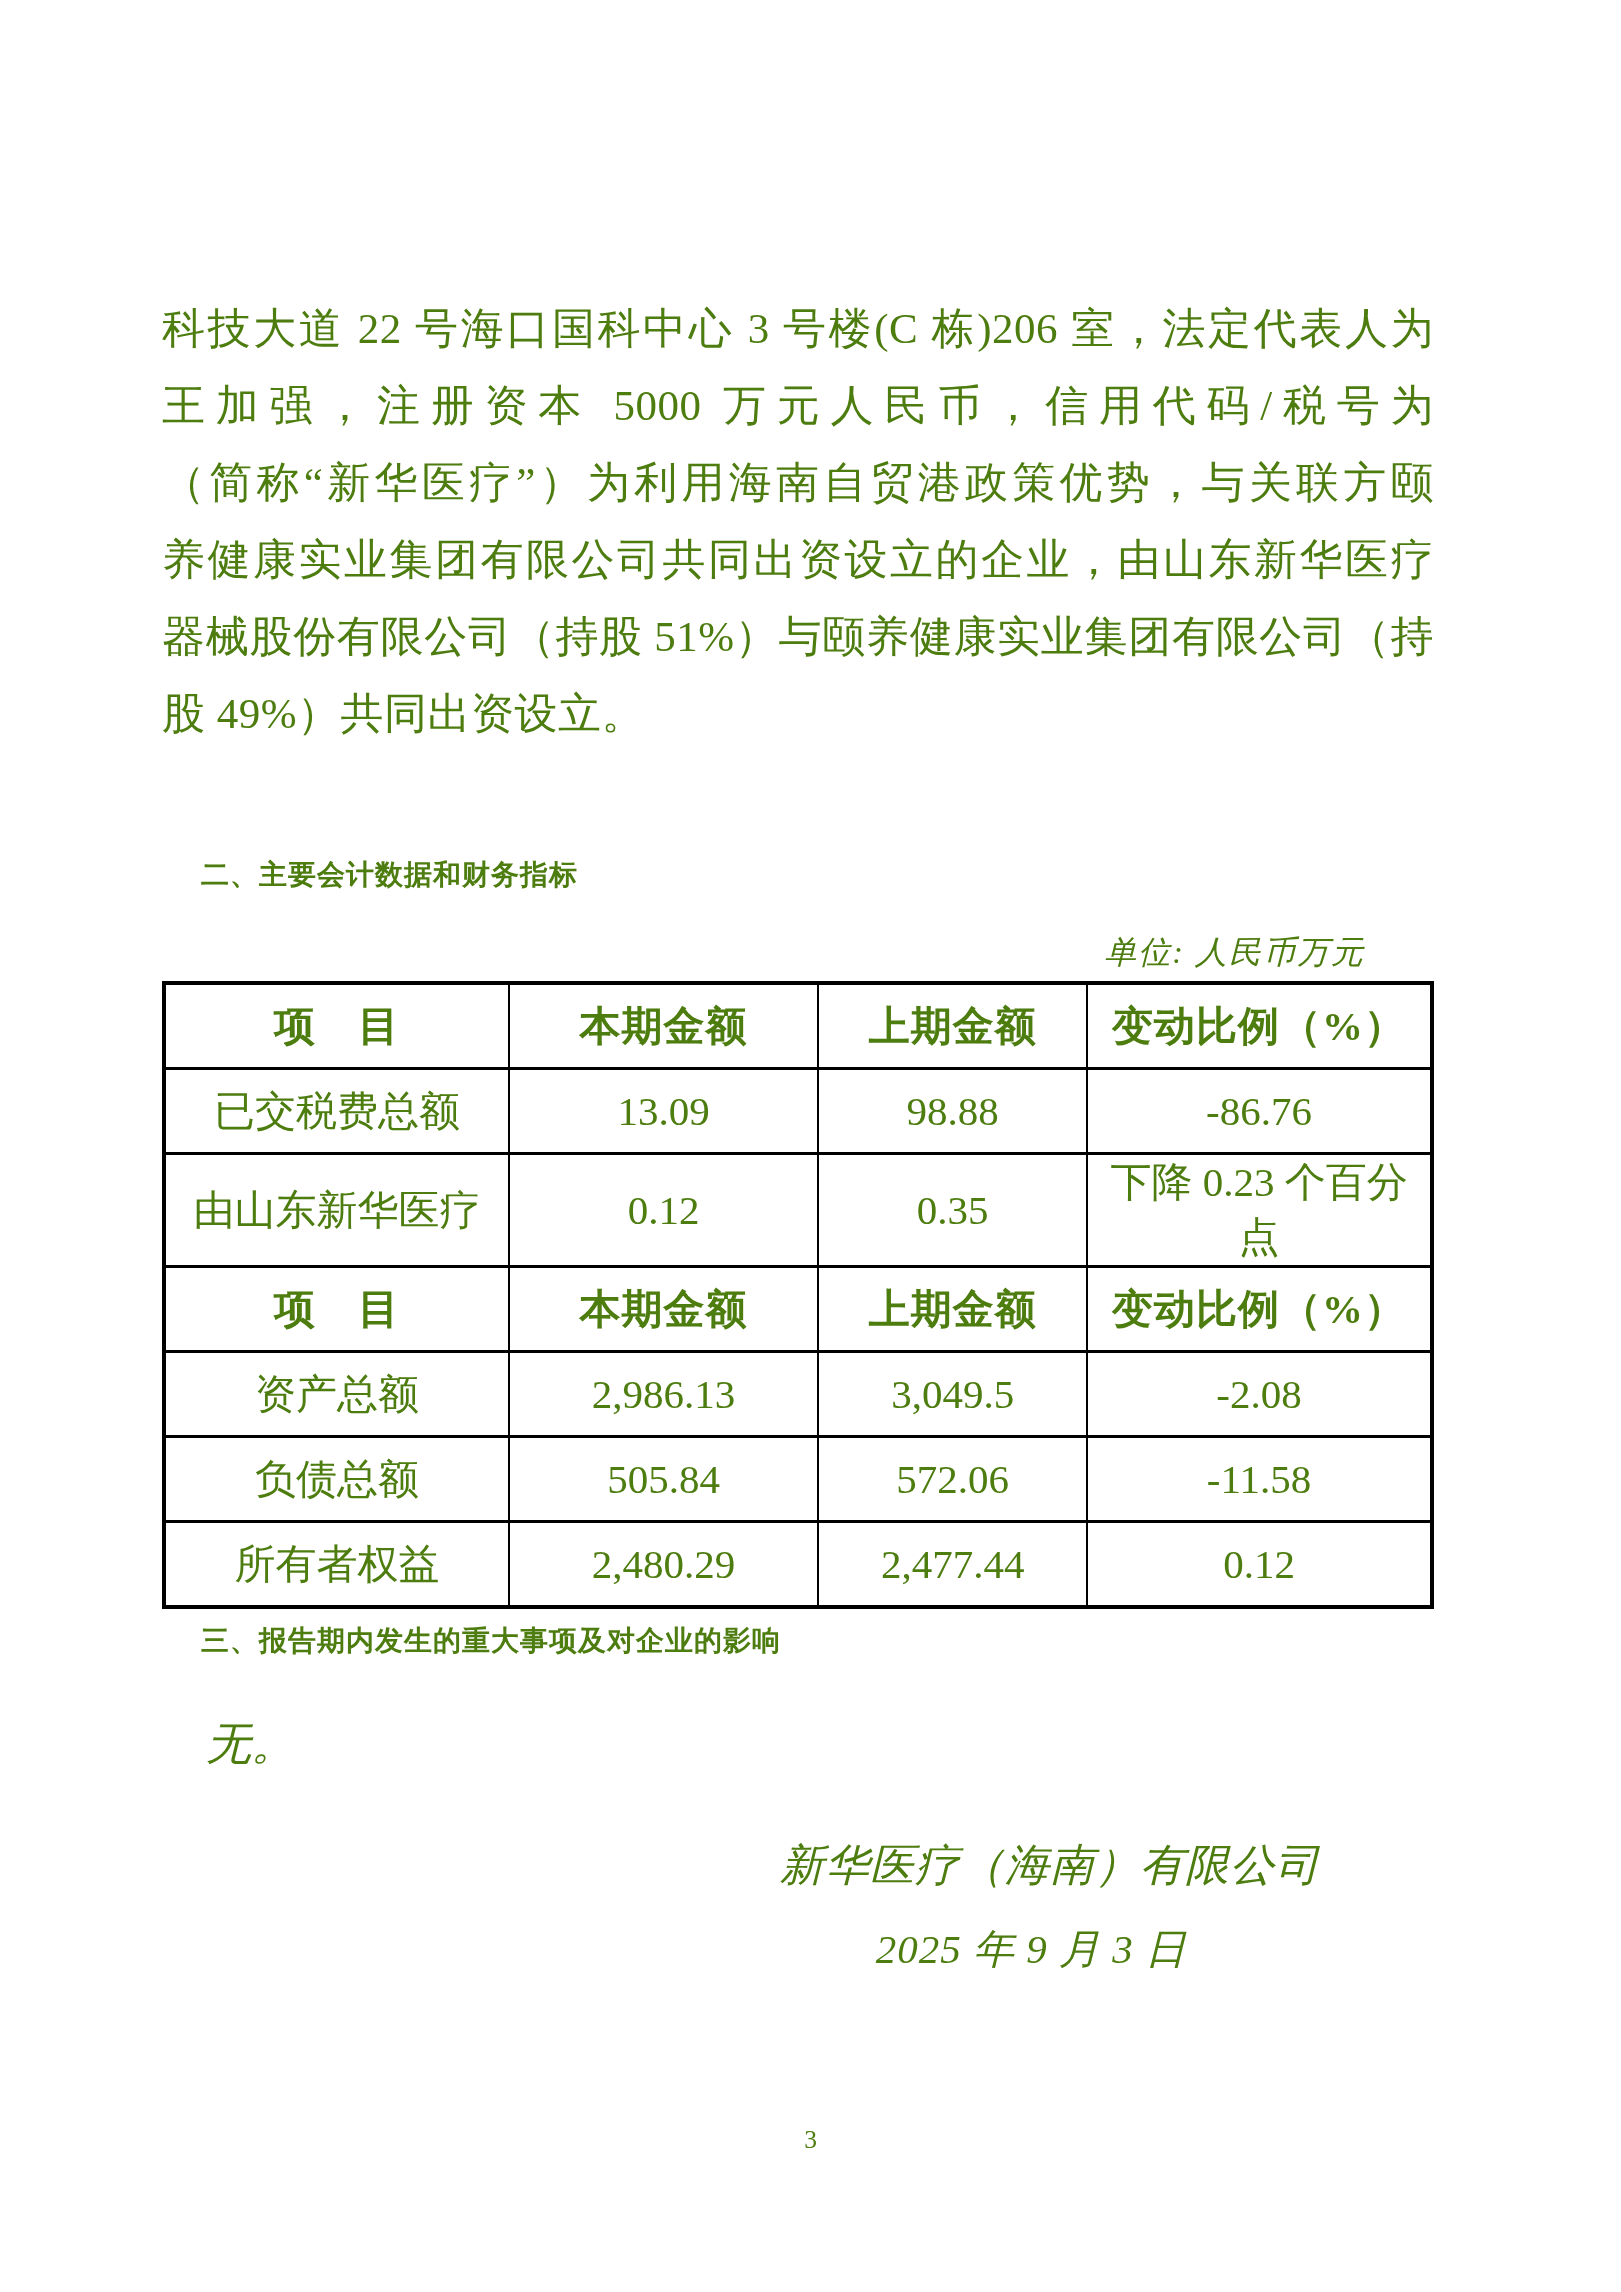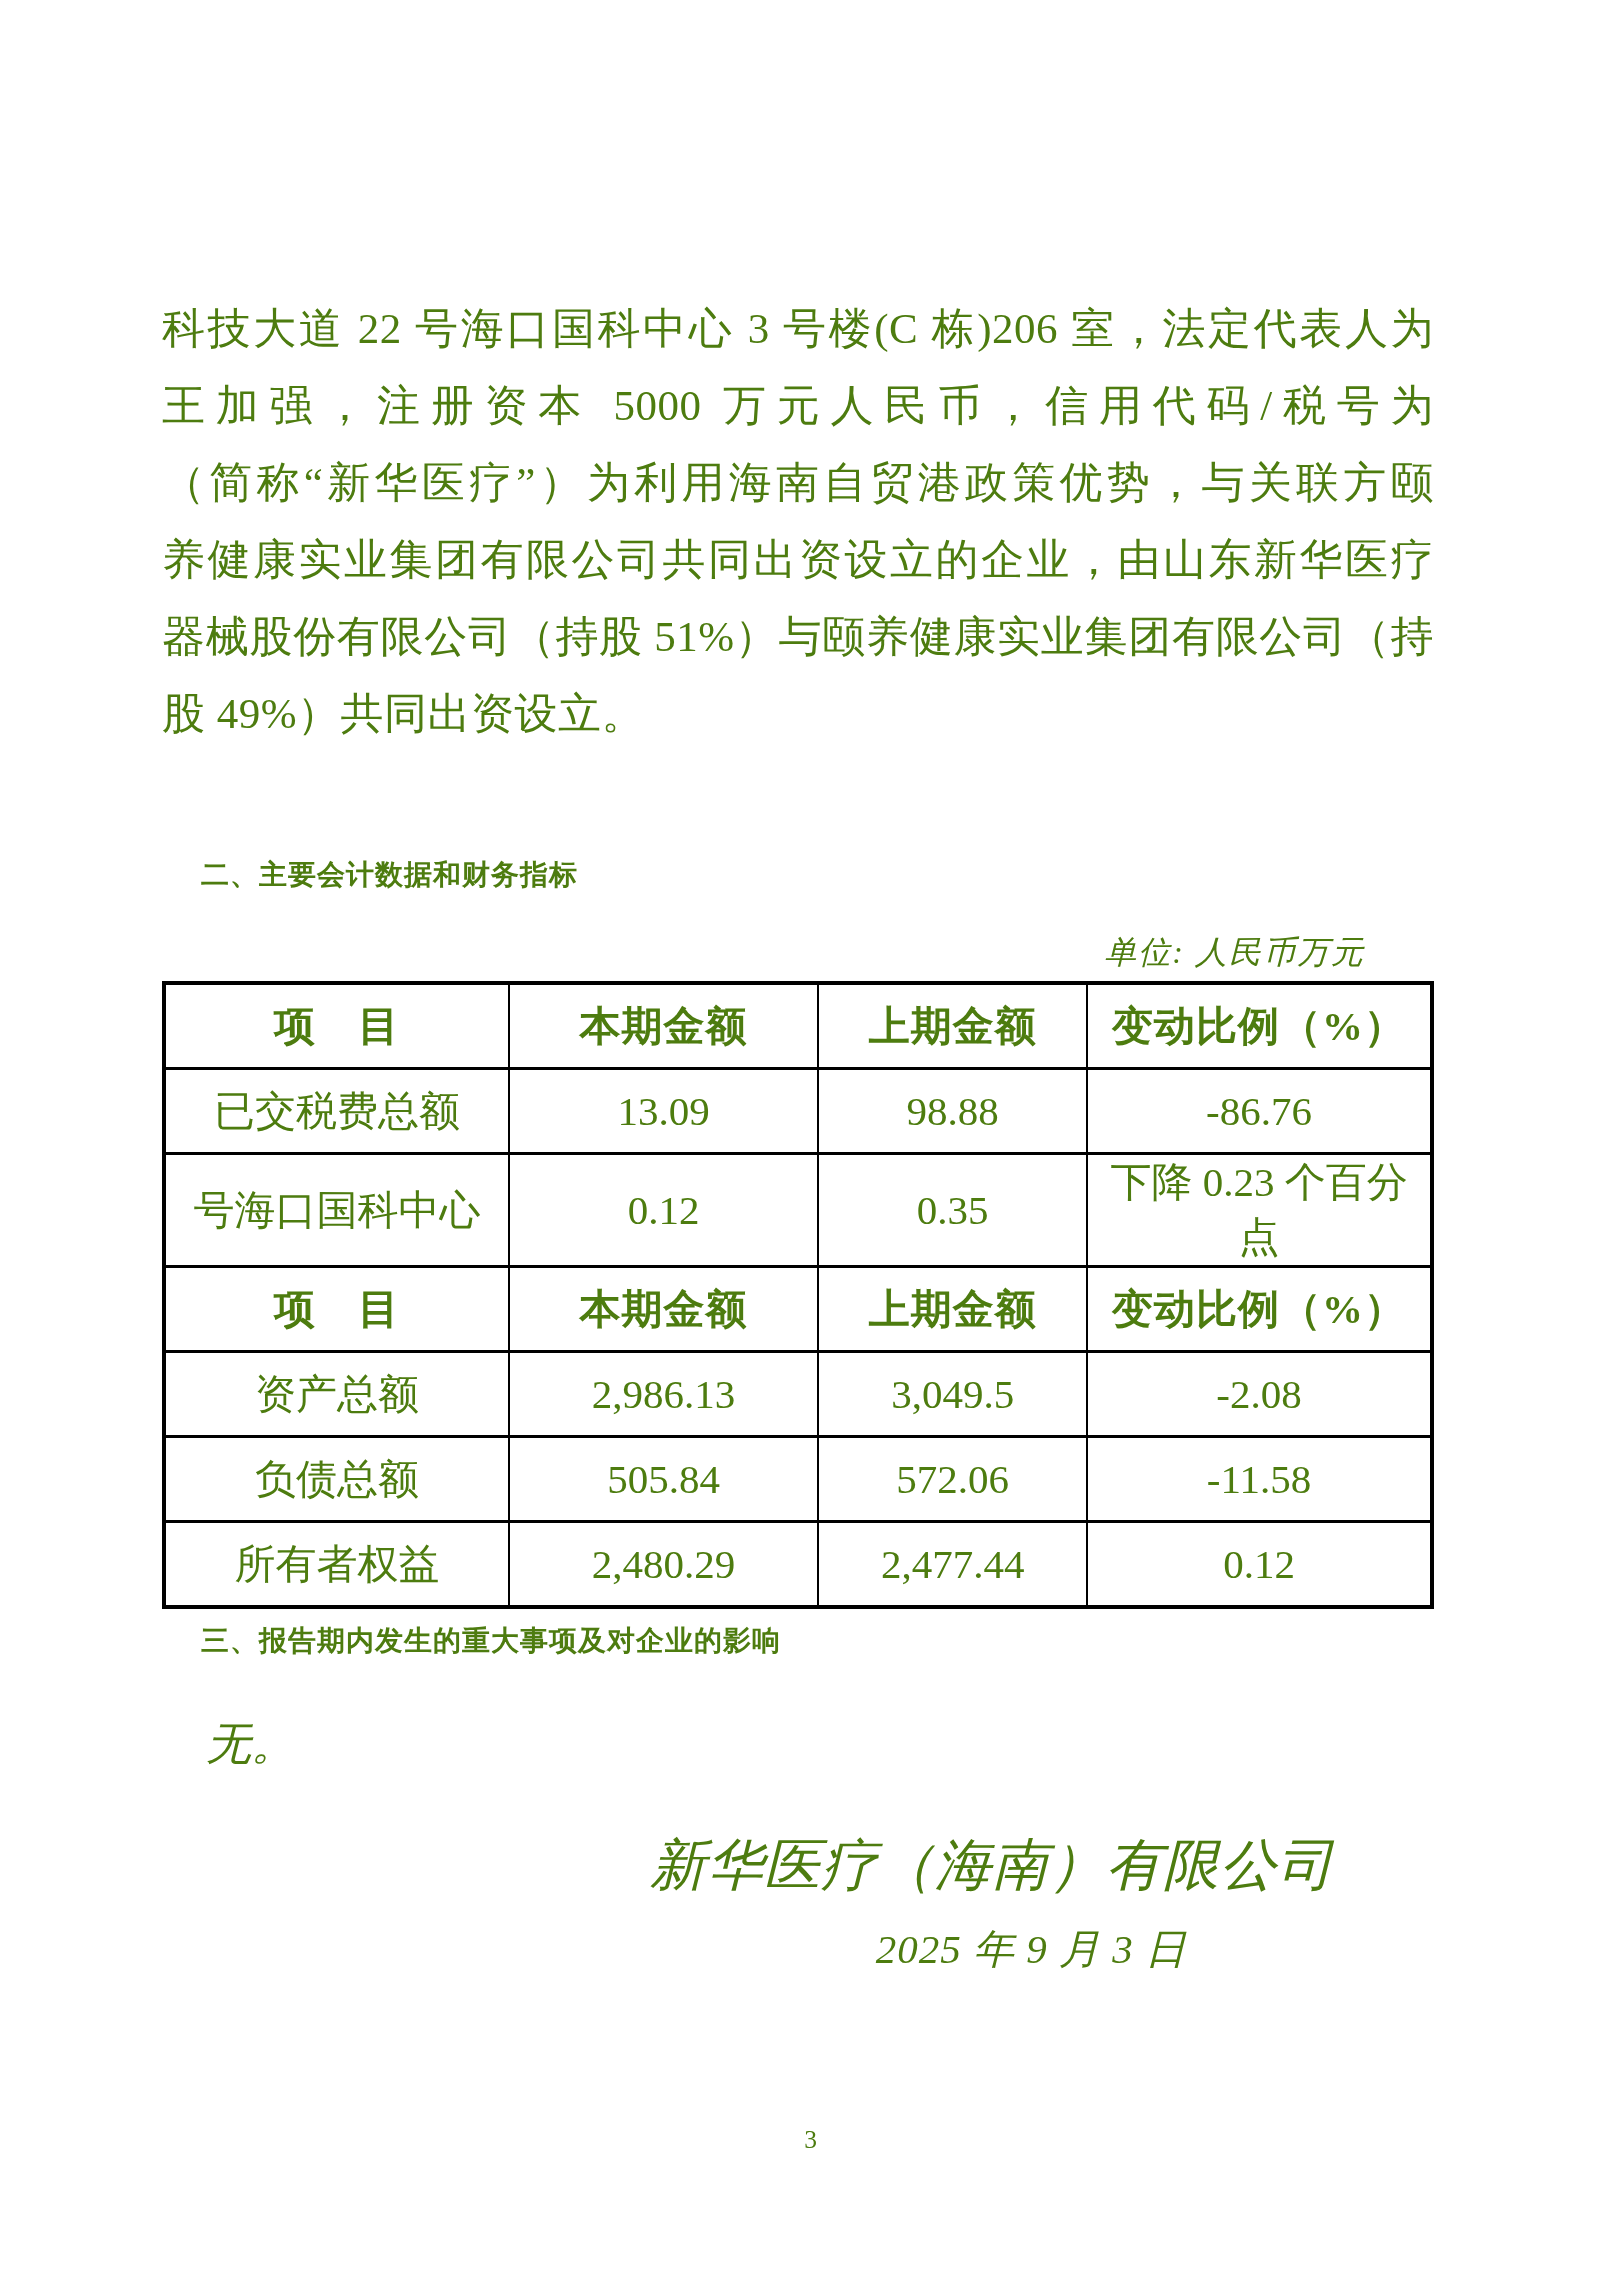--- a/index.html
+++ b/index.html
@@ -96,23 +96,23 @@
     top: 1717px;
     left: 44px;
     font-style: italic;
     font-size: 45px;
     line-height: 55px;
   }
   
   .sig-company {
     position: absolute;
     top: 1839px;
-    right: 100px;
-    font-style: italic;
-    font-size: 56px;
+    right: 114px;
+    font-style: italic;
+    font-size: 44px;
     line-height: 53px;
     letter-spacing: 1px;
   }
   .sig-date {
     position: absolute;
     top: 1925px;
     right: 247px;
     font-style: italic;
     font-size: 41px;
     line-height: 49px;
@@ -163,21 +163,21 @@
           <td>上期金额</td>
           <td>变动比例（%）</td>
         </tr>
         <tr>
           <td>已交税费总额</td>
           <td>13.09</td>
           <td>98.88</td>
           <td>-86.76</td>
         </tr>
         <tr>
-          <td>号海口国科中心</td>
+          <td>由山东新华医疗</td>
           <td>0.12</td>
           <td>0.35</td>
           <td>下降 0.23 个百分点</td>
         </tr>
         <tr class="hdr">
           <td>项　目</td>
           <td>本期金额</td>
           <td>上期金额</td>
           <td>变动比例（%）</td>
         </tr>

